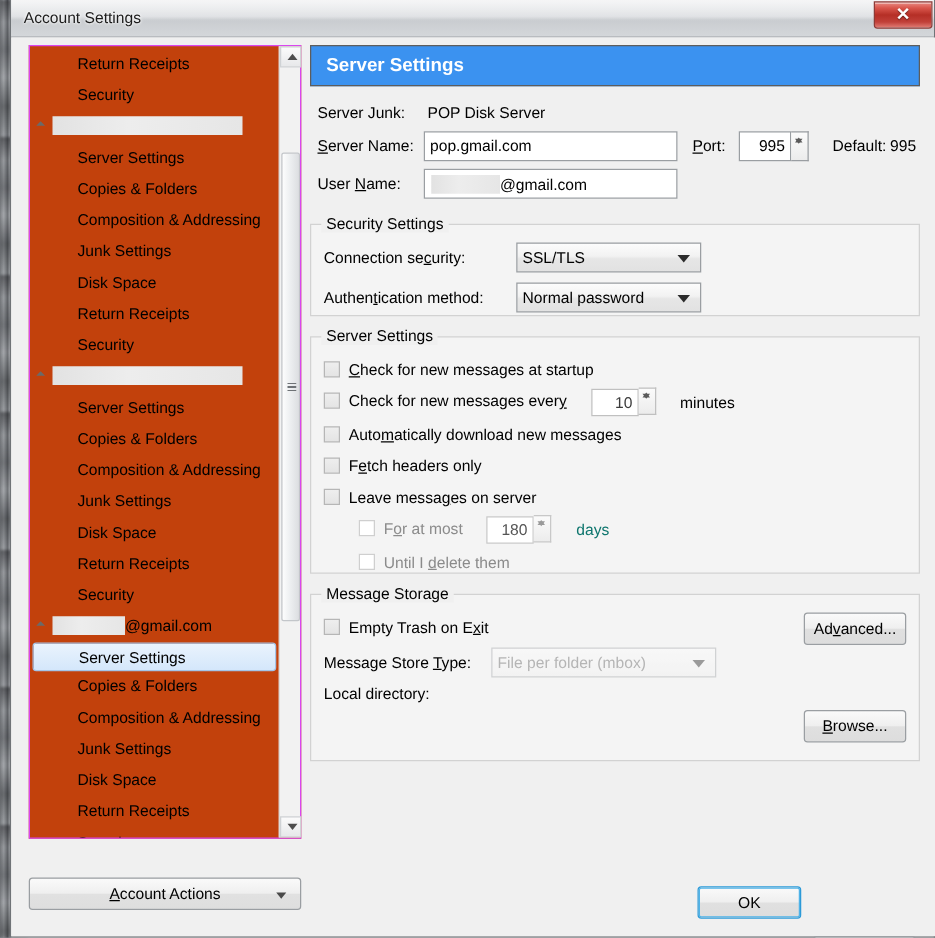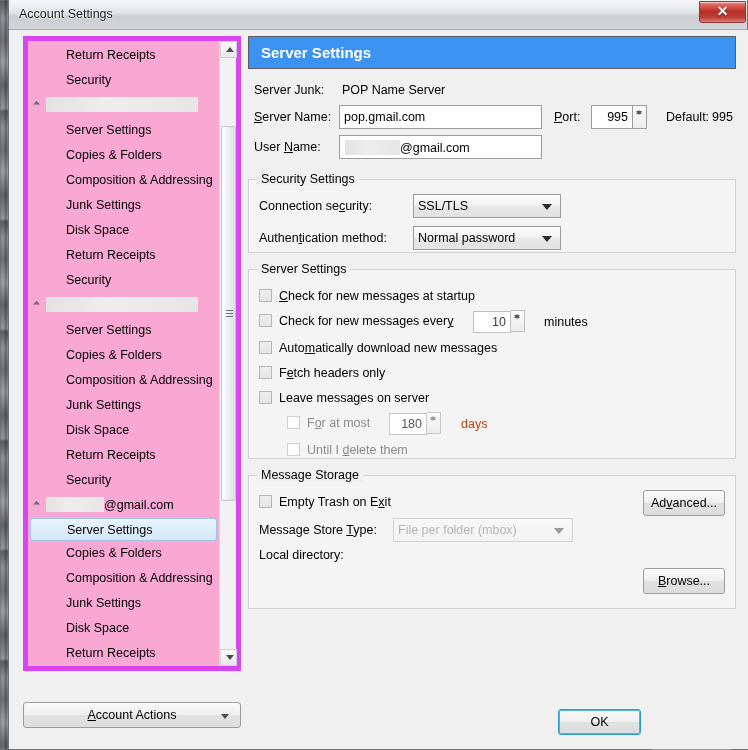--- a/index.html
+++ b/index.html
@@ -70,22 +70,22 @@
     text-shadow: 0 1px 1px rgba(0,0,0,.5);
   }
 
   
   .dialog-body { position: relative; width: 740px; height: 719px; background:#f0f0f0; }
 
   
   .tree-wrap {
     position: absolute; left: 14px; top: 6px;
     width: 218px; height: 635px;
-    background: #f9a8d4;
-    border: 5px solid #d946ef;
+    background: #c2410c;
+    border: 1px solid #d946ef;
   }
   .tree-scroll { position:absolute; left:0; top:0; right:17px; bottom:0; overflow:hidden; }
   .tree-list { position:relative; padding-top: 2px; }
 
   .tree-row {
     position: relative;
     height: 25px; line-height: 25px;
     font-size: 12.5px;
     white-space: nowrap;
     cursor: default;
@@ -360,21 +360,21 @@
       <span><u class="acc">A</u>ccount Actions</span>
       <span class="caret"></span>
     </div>
 
     <div class="pane">
 
       <div class="pane-header">Server Settings</div>
 
       <div class="row" style="margin-top:10px;">
         <span class="lbl" style="position:absolute;left:6px;top:4px;">Server Junk:</span>
-        <span class="lbl" style="position:absolute;left:94px;top:4px;">POP Name Server</span>
+        <span class="lbl" style="position:absolute;left:94px;top:4px;">POP Disk Server</span>
       </div>
 
       <div class="row" style="height:30px;">
         <span class="lbl" style="position:absolute;left:6px;top:5px;"><u class="acc">S</u>erver Name:</span>
         <input class="txt" style="position: absolute; left: 91px; top: 0px; width: 203px;" value="pop.gmail.com">
         <span class="lbl" style="position:absolute;left:306px;top:5px;"><u class="acc">P</u>ort:</span>
         <span class="spin-box" style="position:absolute;left:343px;top:0;">
           <input class="spin-input" style="width: 42px;" value="995">
           <span class="spin-btns">
             <span class="half up"><span class="ar"></span></span>
@@ -443,21 +443,21 @@
 
         <div class="cbrow sub" style="height:27px;">
           <span class="cb light"></span><span>F<u class="acc">o</u>r at most</span>
           <span class="spin-box" style="position:absolute;left:130px;top:1px;">
             <input class="spin-input" style="width: 38px; height: 22px; line-height: 20px; border-color: rgb(200, 200, 200); color: rgb(85, 85, 85);" value="180">
             <span class="spin-btns" style="height:22px;border-color:#c8c8c8;">
               <span class="half up" style="height:10px;"><span class="ar" style="top:3px;border-bottom-color:#9a9a9a;"></span></span>
               <span class="half down" style="height:10px;"><span class="ar" style="top:3px;border-top-color:#9a9a9a;"></span></span>
             </span>
           </span>
-          <span style="position:absolute;left:202px;top:1px;color:#c2410c;">days</span>
+          <span style="position:absolute;left:202px;top:1px;color:#0f766e;">days</span>
         </div>
 
         <div class="cbrow sub">
           <span class="cb light"></span><span>Until I <u class="acc">d</u>elete them</span>
         </div>
       </div>
 
       <div class="group" style="margin-top:16px;height:134px;">
         <span class="legend">Message Storage</span>
 

